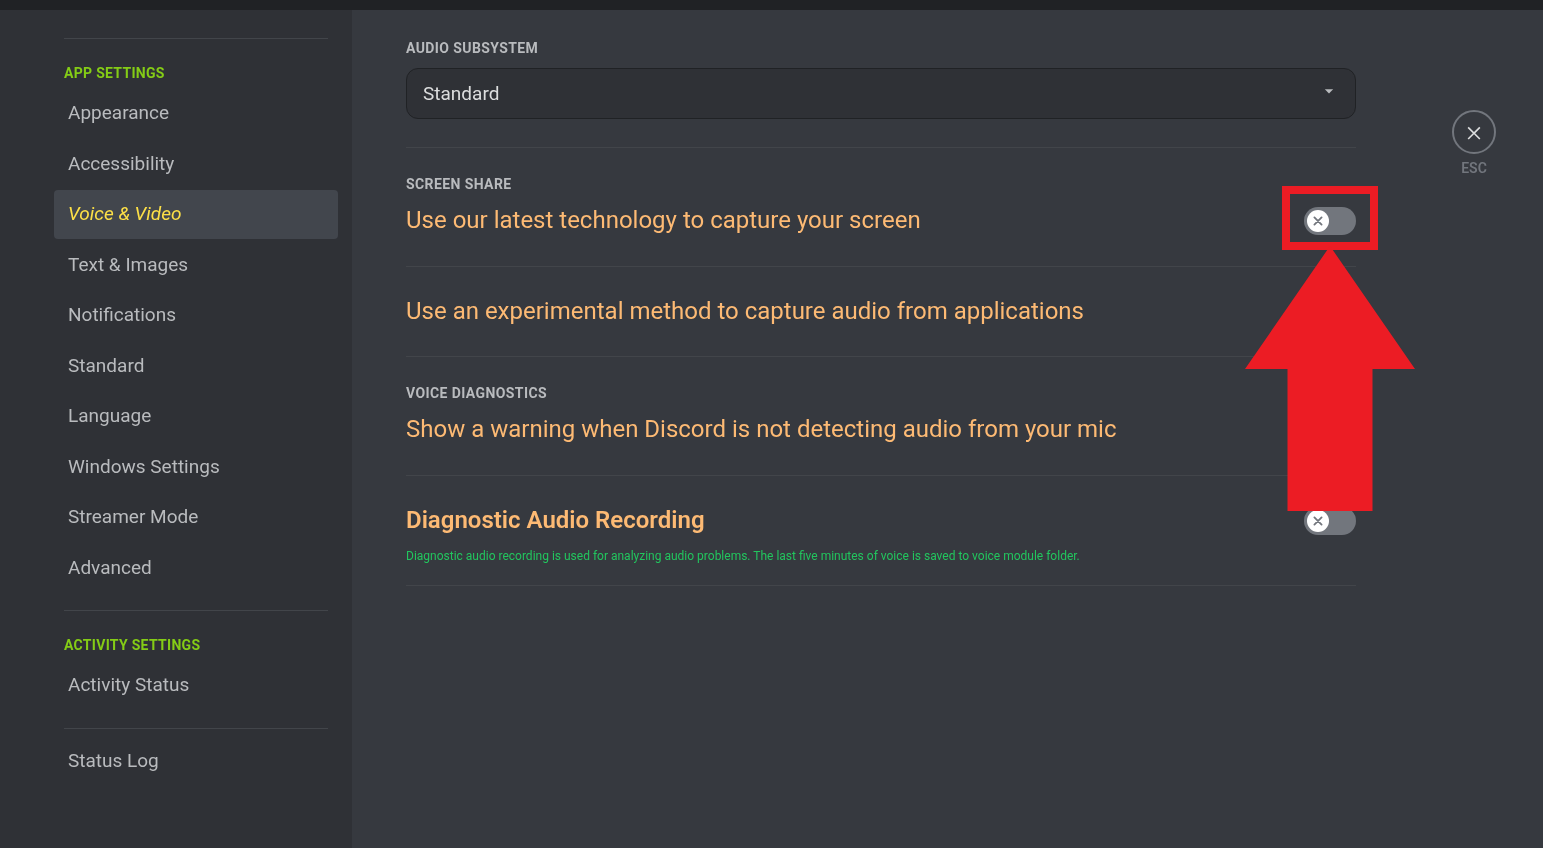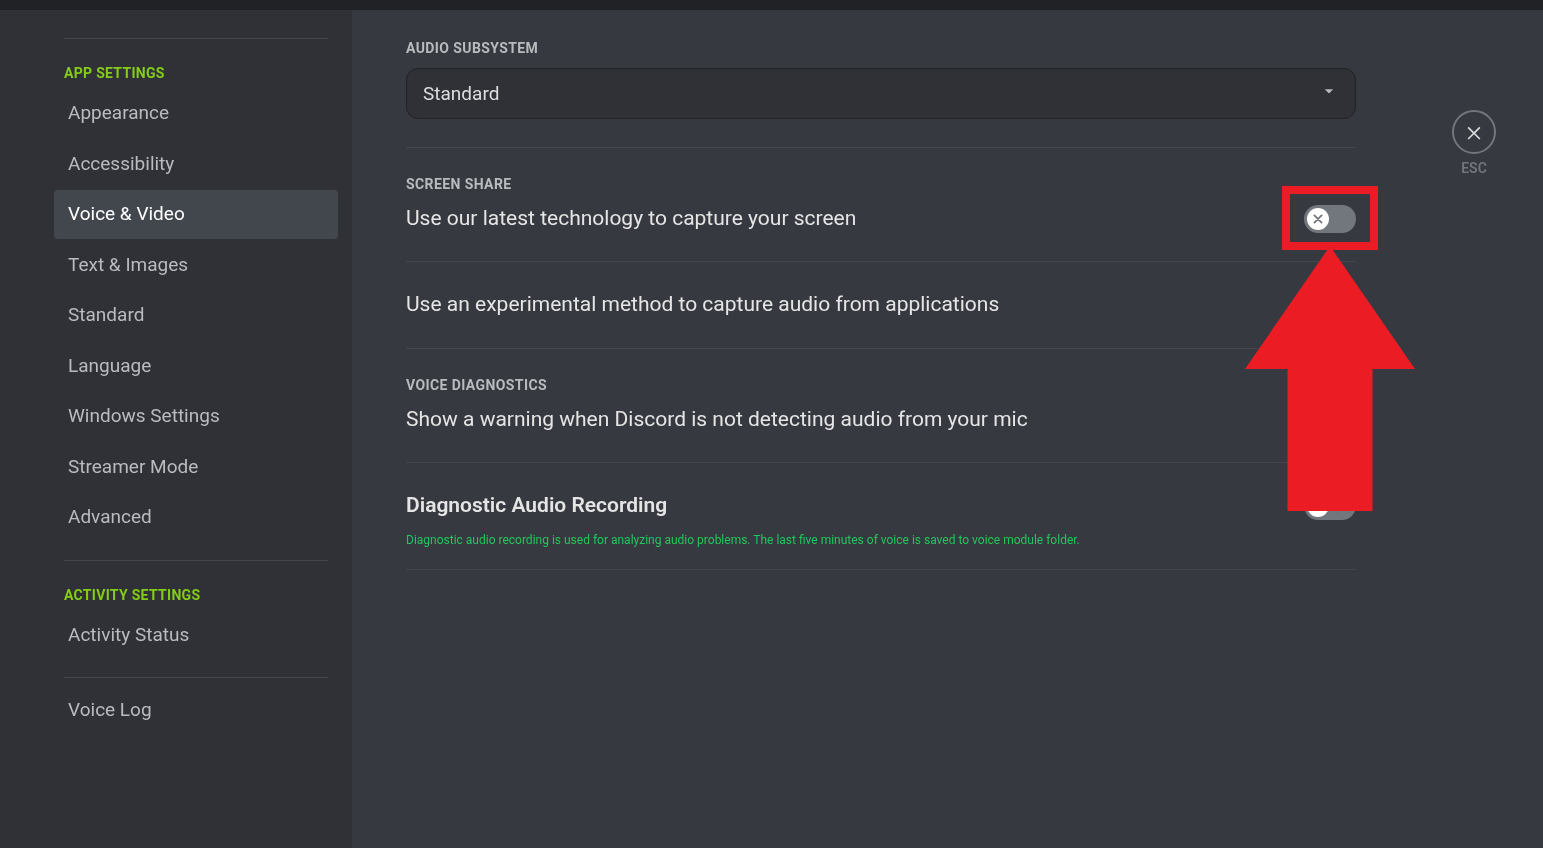--- a/index.html
+++ b/index.html
@@ -42,21 +42,22 @@
       padding: 10px 14px;
       border-radius: 4px;
       font-size: 19px;
       color: #b9bbbe;
       margin: 2px 0;
       cursor: pointer;
       line-height: 1.5;
     }
     .sidebar-item.active {
       background: #42464d;
-      color: #ffffff;
+      color: #fde047;
+      font-style: italic;
     }
     .main {
       flex: 1;
       position: relative;
       padding: 20px 100px 20px 54px;
       overflow-y: auto;
     }
     .section-header {
       font-size: 14px;
       font-weight: 700;
@@ -91,22 +92,22 @@
       max-width: 100%;
     }
     .setting-row {
       display: flex;
       justify-content: space-between;
       align-items: center;
       width: 950px;
       max-width: 100%;
     }
     .setting-title {
-      font-size: 21px;
-      color: #e5e5e5;
+      font-size: 24px;
+      color: #fdba74;
       font-weight: 400;
       line-height: 1.4;
     }
     .setting-title.bold { font-weight: 600; }
     .setting-desc {
       font-size: 12px;
       color: #22c55e;
       margin-top: 10px;
       line-height: 1.5;
       width: 950px;
@@ -179,33 +180,34 @@
 <div class="container">
 
   <div class="sidebar">
     <div class="sidebar-divider"></div>
     <div class="sidebar-header">APP SETTINGS</div>
 
     <div class="sidebar-item">Appearance</div>
     <div class="sidebar-item">Accessibility</div>
     <div class="sidebar-item active">Voice &amp; Video</div>
     <div class="sidebar-item">Text &amp; Images</div>
+    <div class="sidebar-item">Notifications</div>
     <div class="sidebar-item">Standard</div>
     <div class="sidebar-item">Language</div>
     <div class="sidebar-item">Windows Settings</div>
     <div class="sidebar-item">Streamer Mode</div>
     <div class="sidebar-item">Advanced</div>
 
     <div class="sidebar-divider" style="margin-top:18px;"></div>
     <div class="sidebar-header">ACTIVITY SETTINGS</div>
 
     <div class="sidebar-item">Activity Status</div>
 
     <div class="sidebar-divider" style="margin-top:18px;"></div>
-    <div class="sidebar-item">Voice Log</div>
+    <div class="sidebar-item">Status Log</div>
   </div>
 
   <div class="main">
 
     <div class="close-button">
       <div class="close-circle">
         <svg viewBox="0 0 24 24">
             <path fill="#dcddde" d="M18.3 5.71L12 12.01l-6.3-6.3-1.41 1.41 6.3 6.3-6.3 6.3 1.41 1.41 6.3-6.3 6.3 6.3 1.41-1.41-6.3-6.3 6.3-6.3z"></path>
           </svg>
       </div>

